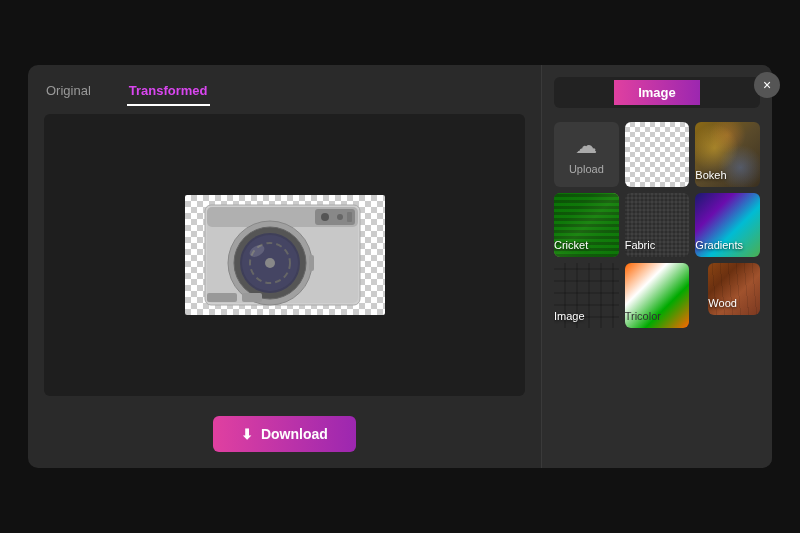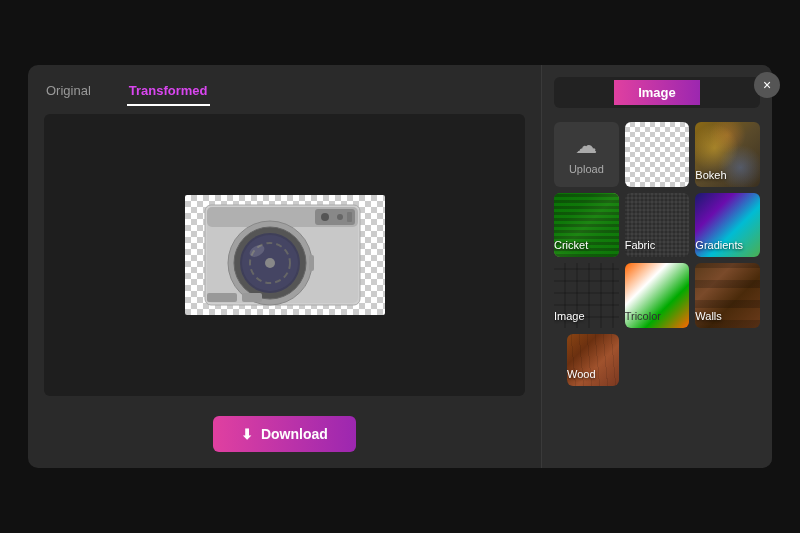--- a/index.html
+++ b/index.html
@@ -439,24 +439,20 @@
 
 
       <div class="bg-item bg-tiles">
         <span class="bg-item-label">Image</span>
       </div>
 
       <div class="bg-item bg-tricolor">
         <span class="bg-item-label" style="color:#333;text-shadow:none;">Tricolor</span>
       </div>
 
-      <div class="bg-item bg-walls">
-        <div style="position:absolute;inset:0;background:repeating-linear-gradient(0deg, rgba(0,0,0,0.2) 0px, rgba(0,0,0,0.2) 8px, transparent 8px, transparent 20px);"></div>
-        <span class="bg-item-label">Walls</span>
-      </div>
 
       <div class="bg-item bg-wood">
         <div style="position:absolute;inset:0;background:repeating-linear-gradient(85deg, rgba(0,0,0,0.1) 0px, rgba(0,0,0,0.1) 1px, transparent 1px, transparent 8px);"></div>
         <span class="bg-item-label">Wood</span>
       </div>
     </div>
   </div>
 </div>
 
 </body></html>

